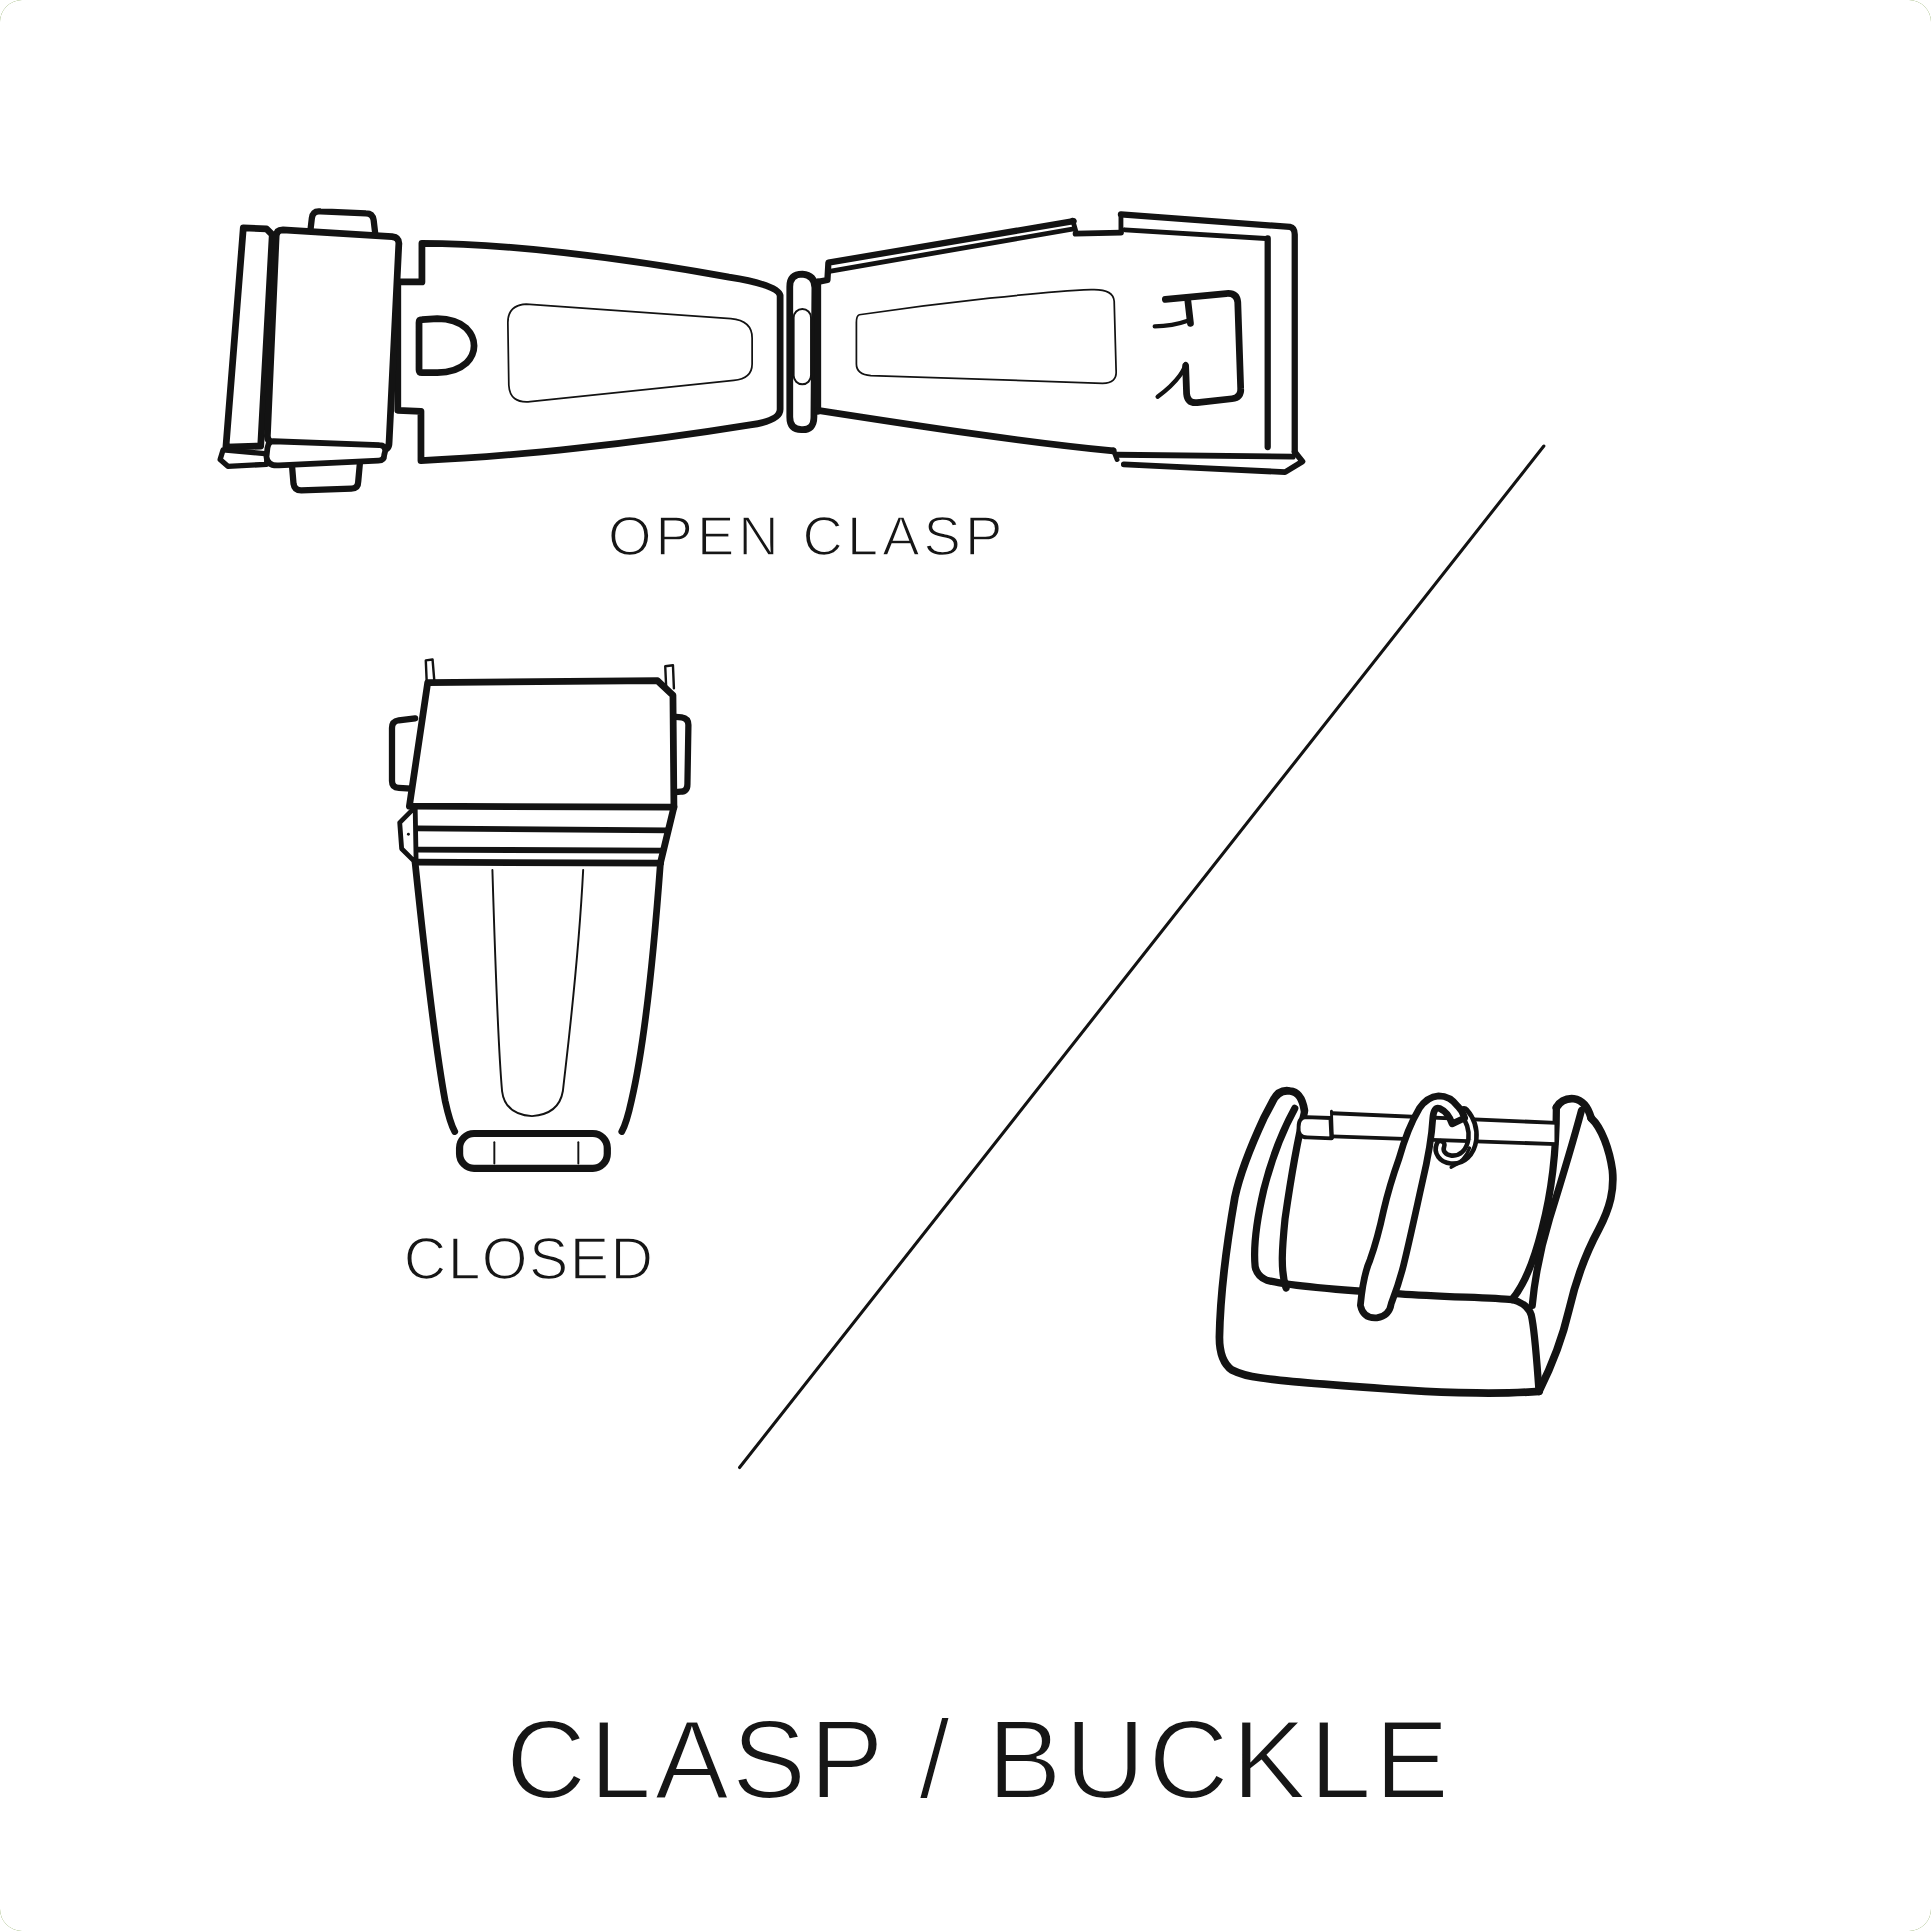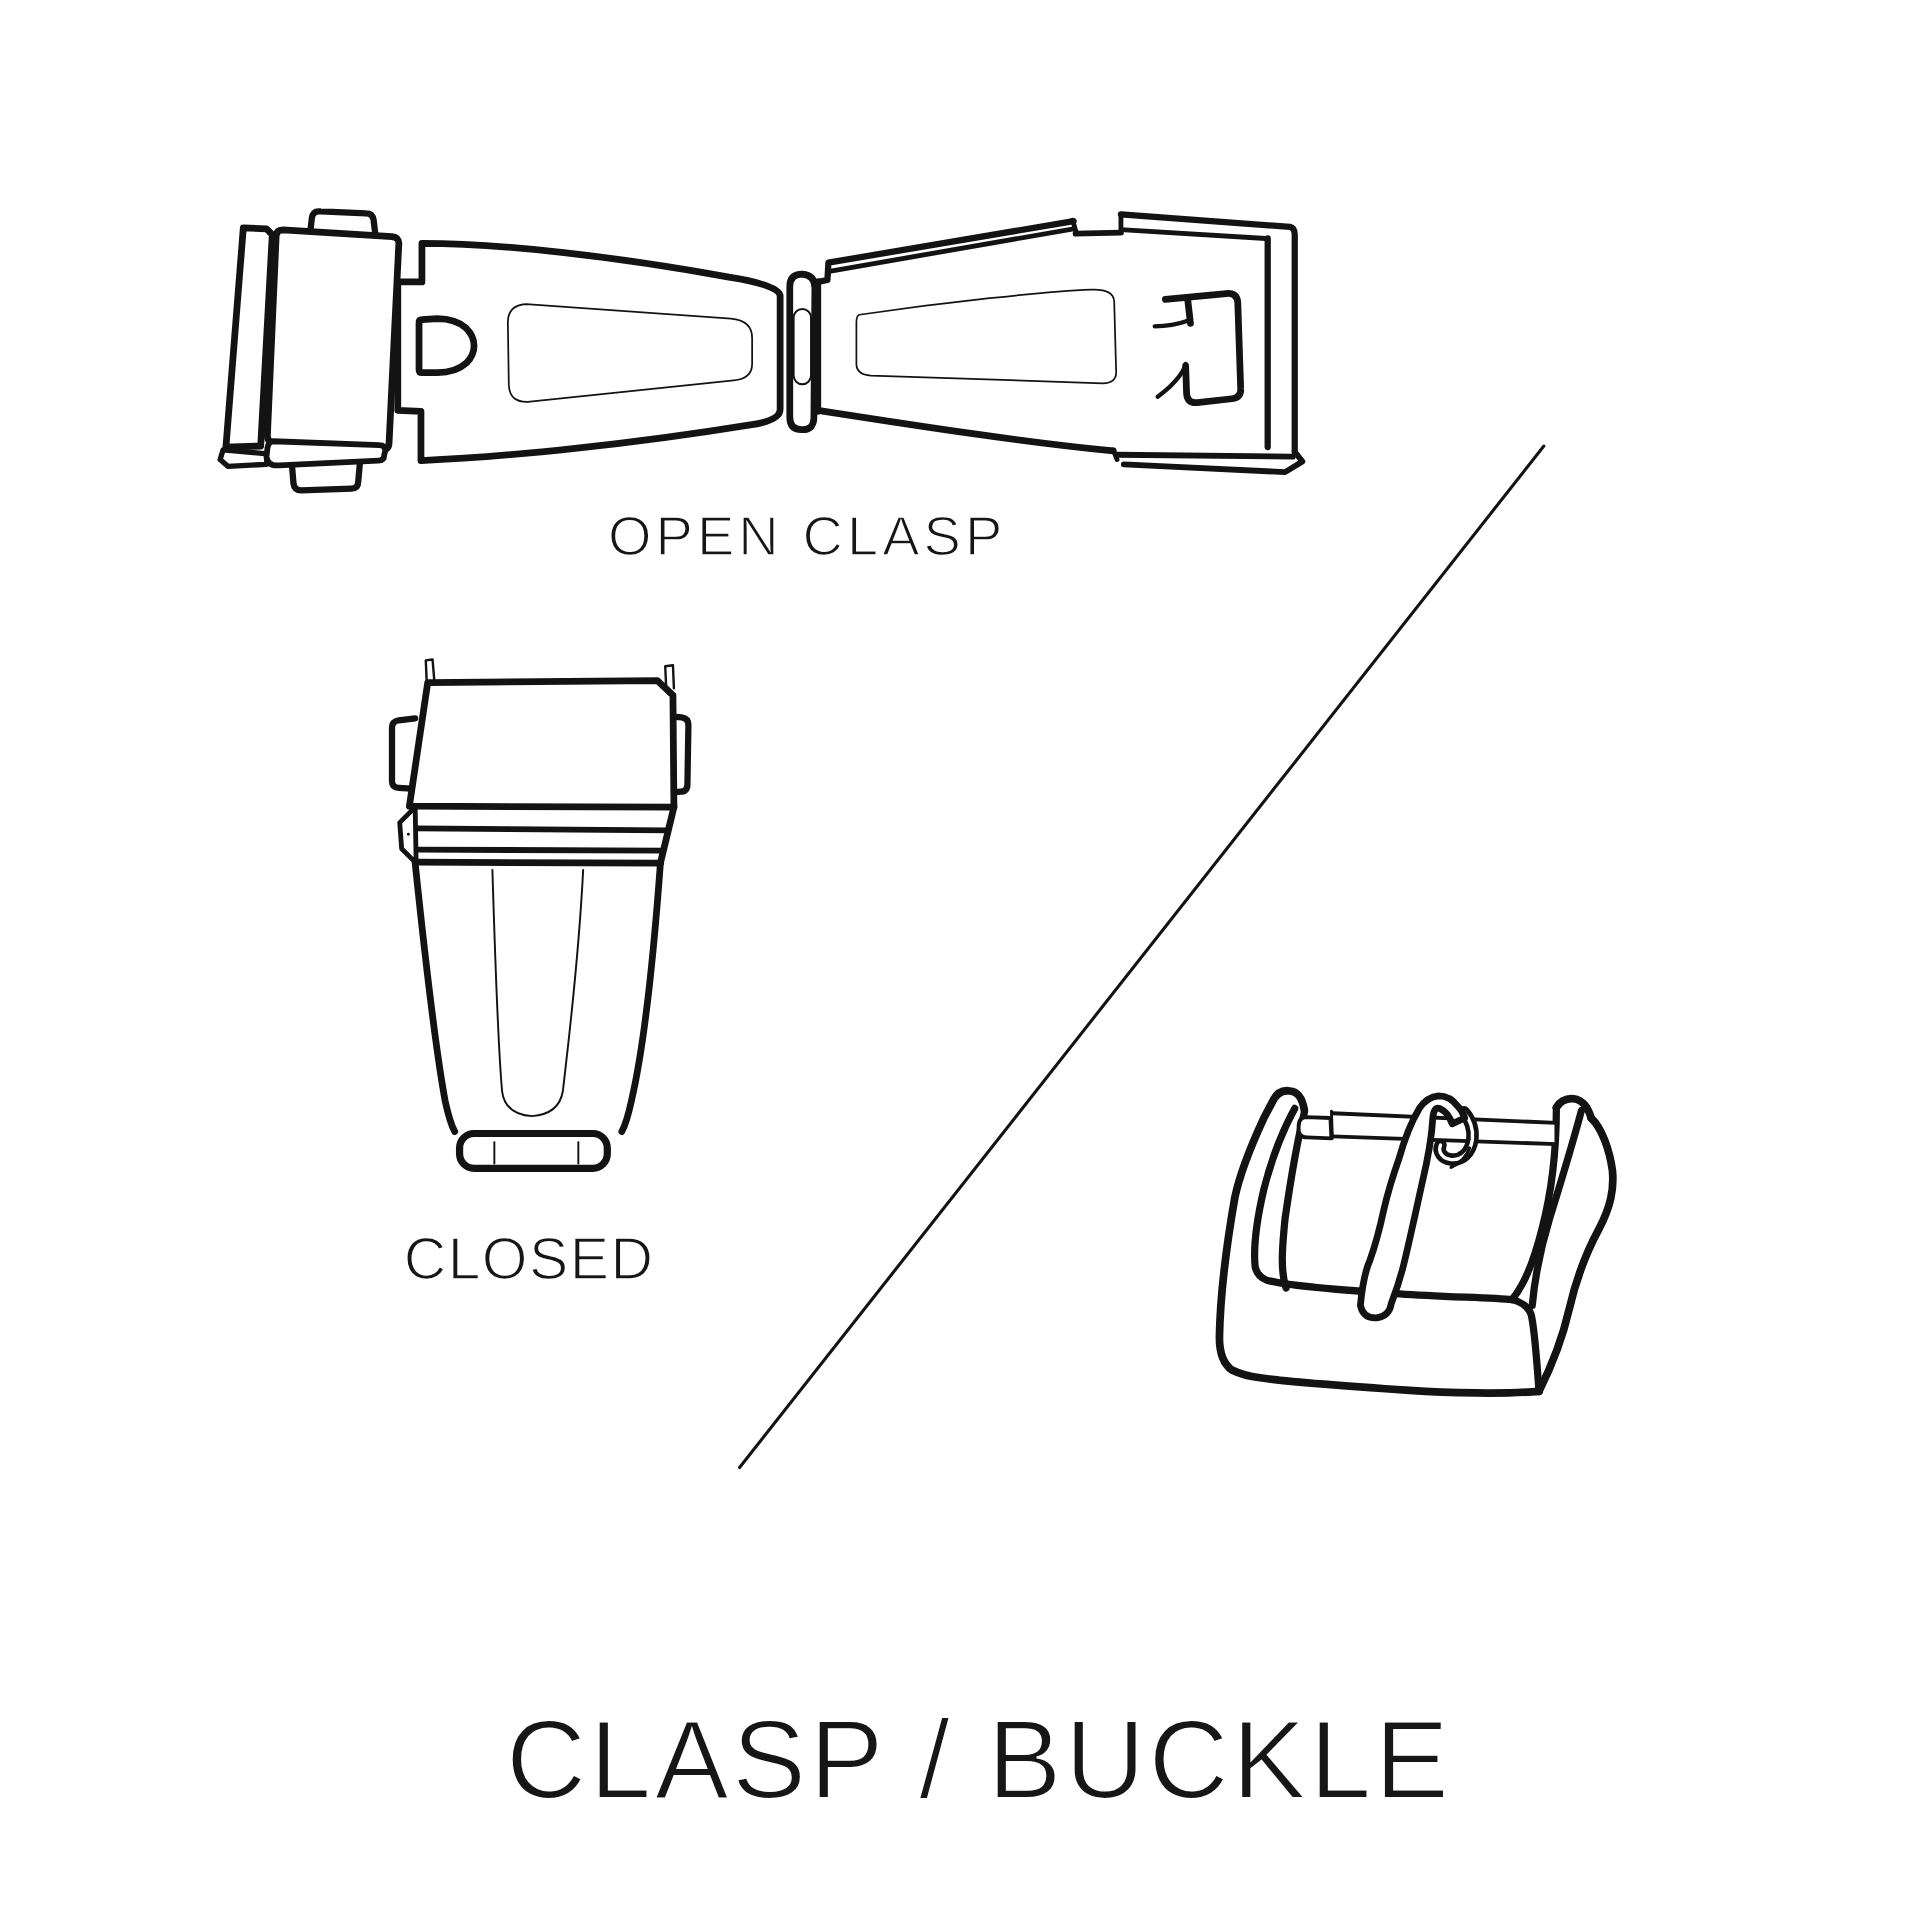--- a/index.html
+++ b/index.html
@@ -1,16 +1,16 @@
 <!DOCTYPE html>
 <html><head>
 <meta charset="utf-8">
 <style>
 html,body{margin:0;padding:0;background:#fff;}
-.page{width:1931px;height:1931px;position:relative;background:#4d7c0f;overflow:hidden;}
+.page{width:1931px;height:1931px;position:relative;background:#4d7c0f;overflow:hidden;border-radius:22px;}
 text{font-family:"Liberation Sans",sans-serif;fill:#161616;stroke:#ffffff;}
 </style>
 </head>
 <body>
 <div class="page">
 <svg width="1931" height="1931" viewBox="0 0 2000 2000">
 <rect x="0" y="0" width="2000" height="2000" fill="#ffffff"></rect>
 <g stroke="#131313" stroke-linecap="round" stroke-linejoin="round" fill="none">
 
 <path d="M 252 236 L 276 237 L 282 243 L 270 462 L 234 463 Z" fill="#fff" stroke-width="7"></path>

